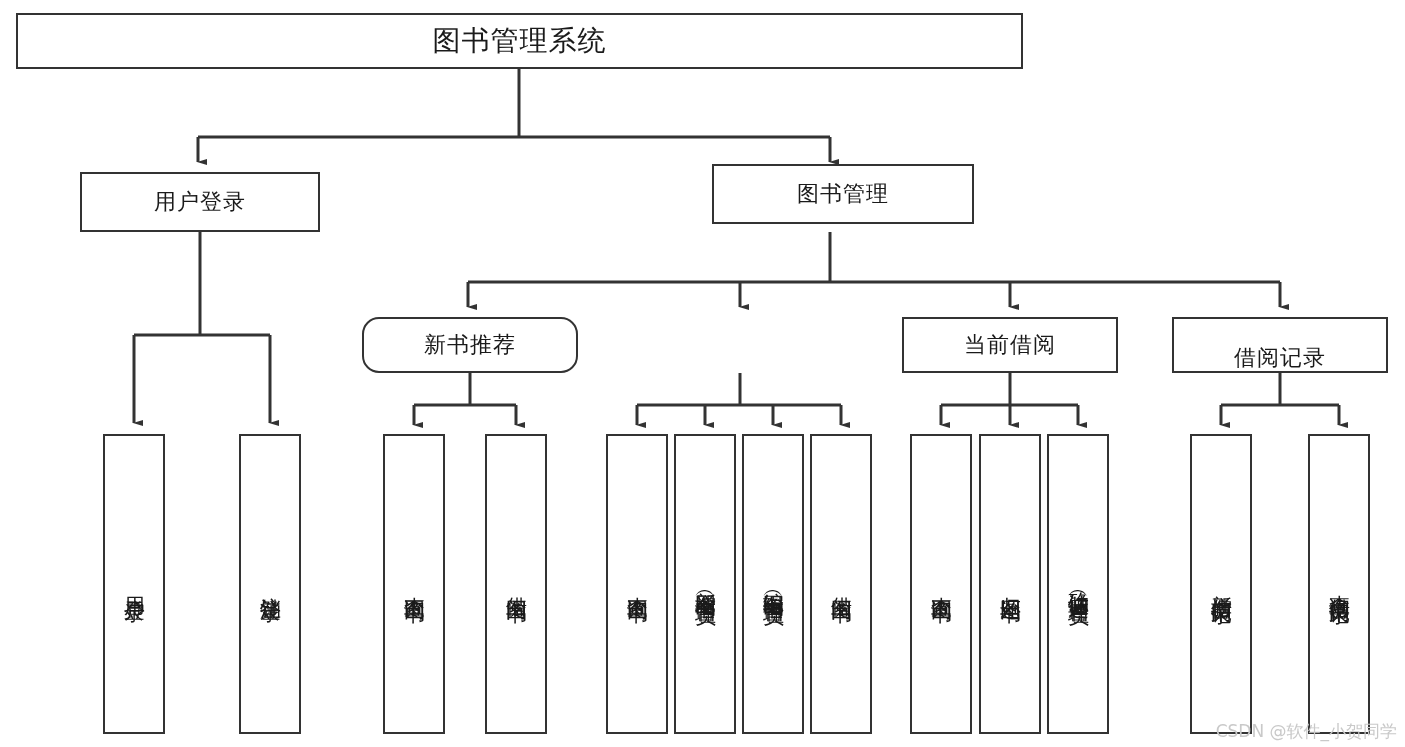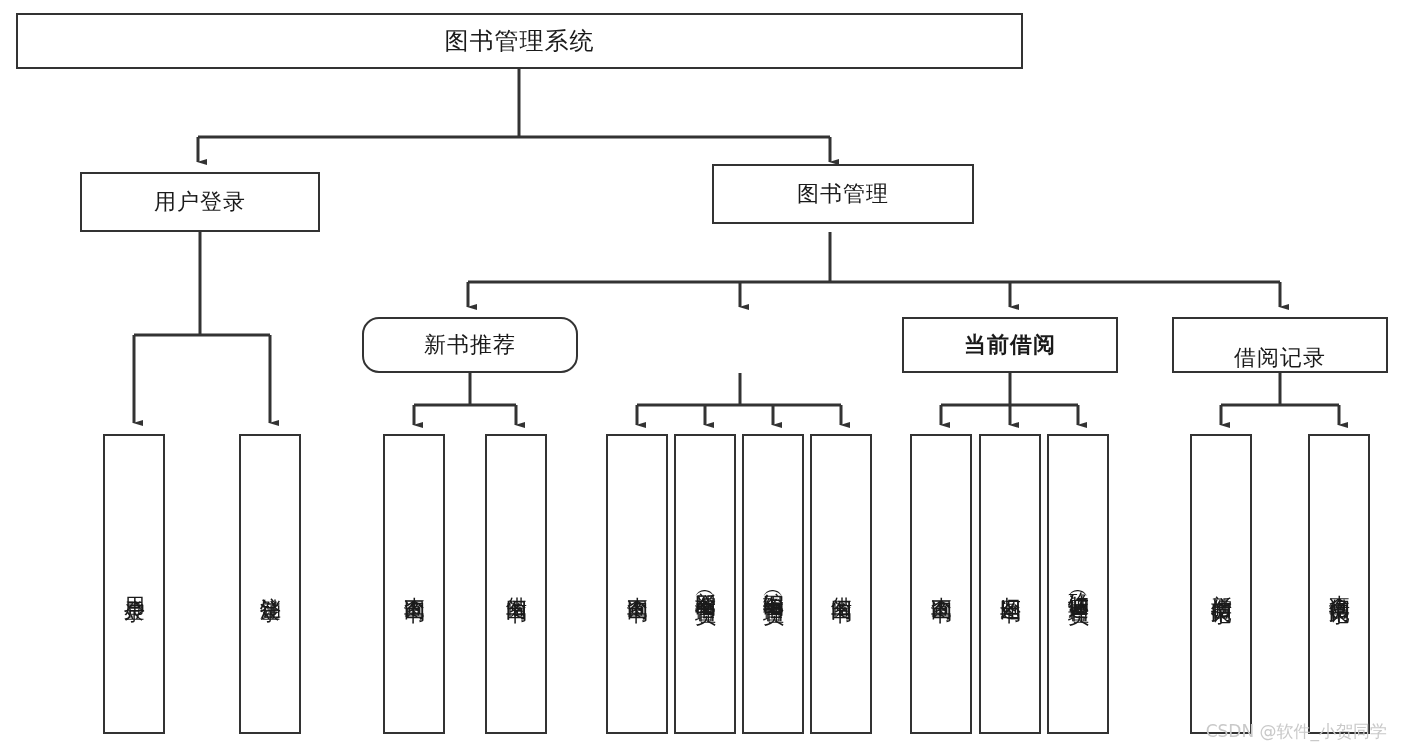--- a/index.html
+++ b/index.html
@@ -56,25 +56,25 @@
     max-height: 100%;
   }
   .node-label {
     display: block;
   }
   #root-node {
     left: 16px;
     top: 13px;
     width: 1007px;
     height: 56px;
-    font-size: 24px;
+    font-size: 28px;
   }
   #watermark {
     position: absolute;
-    right: 18px;
+    right: 8px;
     bottom: 4px;
     font-size: 17px;
     color: #c9c9c9;
     white-space: nowrap;
     z-index: 5;
   }
 </style>
 </head>
 <body>
 
@@ -137,21 +137,21 @@
   <div class="node horiz" style="left:80px; top:172px; width:240px; height:60px;">
     <span class="node-label">用户登录</span>
   </div>
   <div class="node horiz" style="left:712px; top:164px; width:262px; height:60px;">
     <span class="node-label">图书管理</span>
   </div>
 
   <div class="node horiz" style="left:362px; top:317px; width:216px; height:56px;border-radius:17px;">
     <span class="node-label">新书推荐</span>
   </div>
-  <div class="node horiz" style="left:902px; top:317px; width:216px; height:56px;font-weight:bold;">
+  <div class="node horiz" style="left:902px; top:317px; width:216px; height:56px;">
     <span class="node-label">当前借阅</span>
   </div>
   <div class="node horiz" style="left:1172px; top:317px; width:216px; height:56px;align-items:flex-end;">
     <span class="node-label">借阅记录</span>
   </div>
 
   <div class="node vert" style="left:103px; top:434px; width:62px; height:300px;">
     <span class="node-label">用户登录</span>
   </div>
   <div class="node vert" style="left:239px; top:434px; width:62px; height:300px;">

